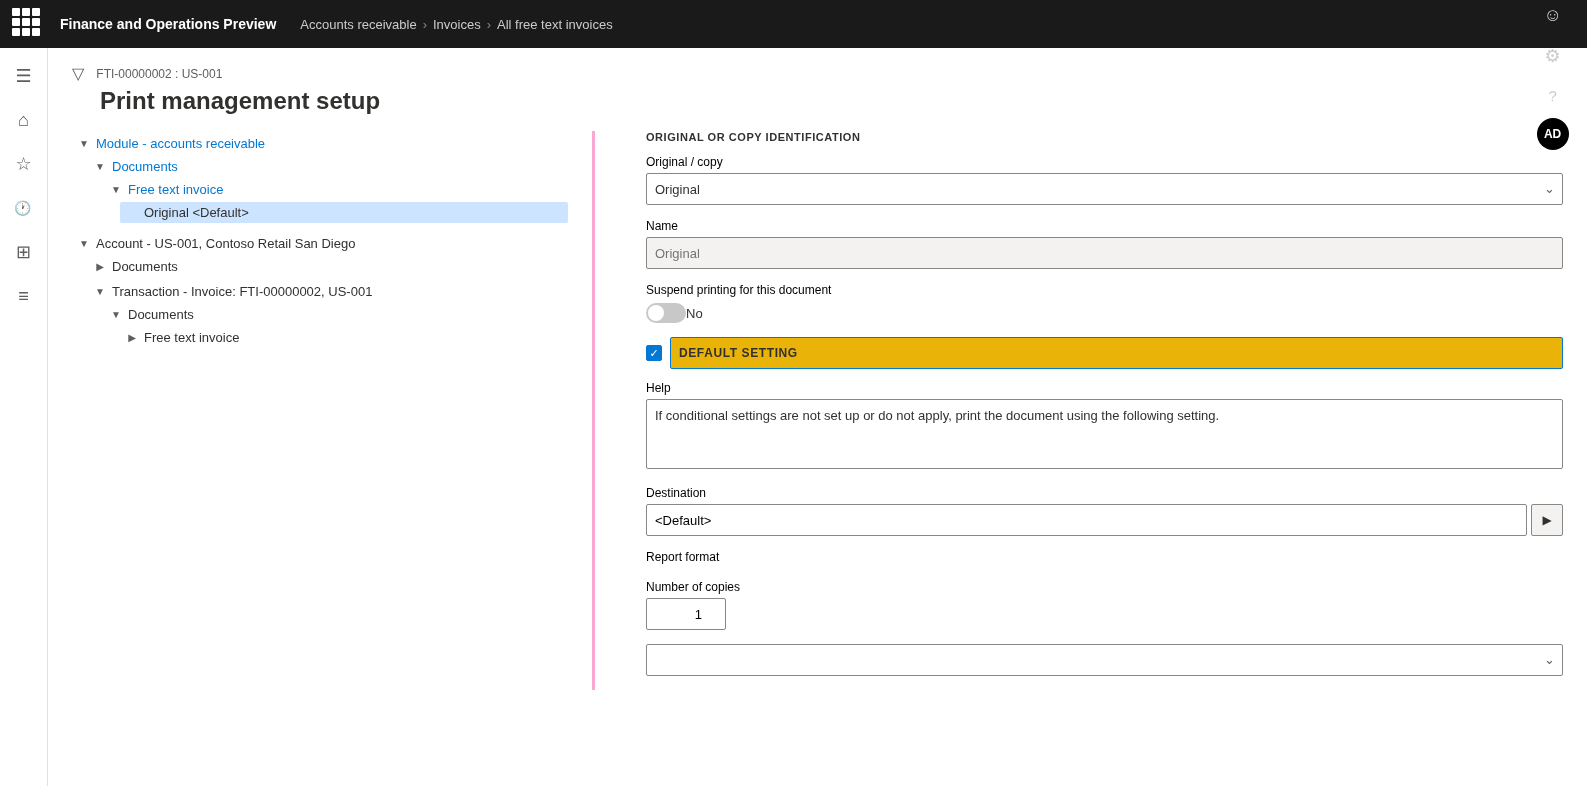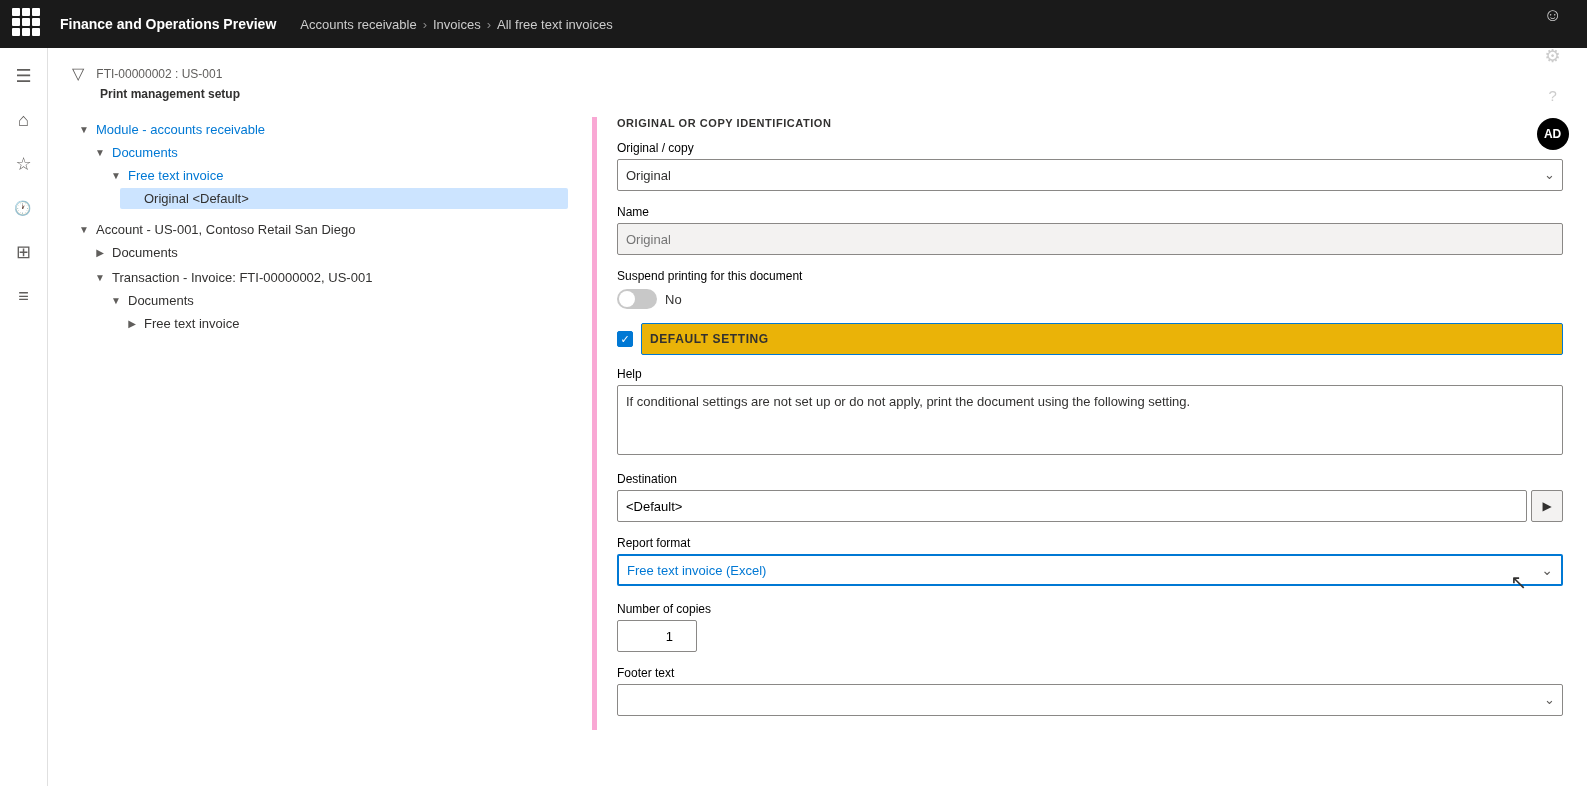--- a/index.html
+++ b/index.html
@@ -85,32 +85,32 @@
     .page-header-row {
       display: flex; align-items: center; gap: 12px; margin-bottom: 4px;
     }
     .filter-icon {
       font-size: 16px; color: #605e5c; cursor: pointer;
     }
     .breadcrumb-top {
       font-size: 12px; color: #605e5c;
     }
     .page-title {
-      font-size: 12px; font-weight: 600; color: #323130; margin-bottom: 16px; margin-left: 28px;
+      font-size: 24px; font-weight: 600; color: #323130; margin-bottom: 16px; margin-left: 28px;
     }
 
     
     .two-col {
       display: flex; gap: 0;
     }
     .left-panel {
       width: 520px; min-width: 320px; padding-right: 24px;
     }
     .right-panel {
-      flex: 1; border-left: 5px solid #f9a8d4; padding-left: 20px;
+      flex: 1; border-left: 3px solid #f9a8d4; padding-left: 51px;
     }
 
     
     .tree { font-size: 13px; }
     .tree-node { padding: 2px 0; }
     .tree-row {
       display: flex; align-items: center; gap: 4px; padding: 3px 4px; border-radius: 2px; cursor: pointer;
     }
     .tree-row.selected { background: #cce4ff; }
     .tree-toggle { width: 16px; text-align: center; font-size: 10px; color: #605e5c; }
@@ -137,21 +137,21 @@
       border: 1px solid #8a8886; border-radius: 2px;
       padding: 4px 8px; font-size: 13px; background: #fff; color: #323130;
       appearance: none; cursor: pointer;
     }
     .select-wrapper::after {
       content: '⌄'; position: absolute; right: 8px; top: 50%; transform: translateY(-55%);
       pointer-events: none; color: #605e5c;
     }
 
     
-    .toggle-row { display: flex; align-items: center; gap: 8px; margin-bottom: 14px; }
+    .toggle-row { display: flex; align-items: center; margin-bottom: 14px; }
     .toggle {
       width: 40px; height: 20px; border-radius: 10px;
       background: #c8c8c8; position: relative; cursor: pointer;
       transition: background 0.2s;
     }
     .toggle::after {
       content: ''; position: absolute;
       width: 16px; height: 16px; border-radius: 50%;
       background: #fff; top: 2px; left: 2px;
       transition: left 0.2s;
@@ -406,34 +406,28 @@
       <div class="field-group">
         <div class="field-label">Destination</div>
         <div class="destination-row">
           <input type="text" class="destination-input" value="&lt;Default&gt;" style="">
           <button class="destination-btn">▶</button>
         </div>
       </div>
 
       <div class="field-group">
         <div class="field-label">Report format</div>
-        <div class="report-format-wrapper" style="position:relative;">
-          <input type="text" class="report-format-input" style="width: 100%; padding-right: 36px;" value="Free text invoice (Excel)">
-          <button class="report-format-dropdown-btn">⌄</button>
-          <span style="position:absolute; right:36px; bottom:-8px; font-size:20px; color:#323130; pointer-events:none;">↖</span>
-        </div>
       </div>
 
       <div class="field-group" style="margin-top:16px;">
         <div class="field-label">Number of copies</div>
         <input type="number" class="number-input" value="1" style="">
       </div>
 
       <div class="field-group">
-        <div class="field-label">Footer text</div>
         <div class="footer-select-wrapper">
           <select class="footer-select">
             <option></option>
           </select>
         </div>
       </div>
     </div>
   </div>
 </div>
 

